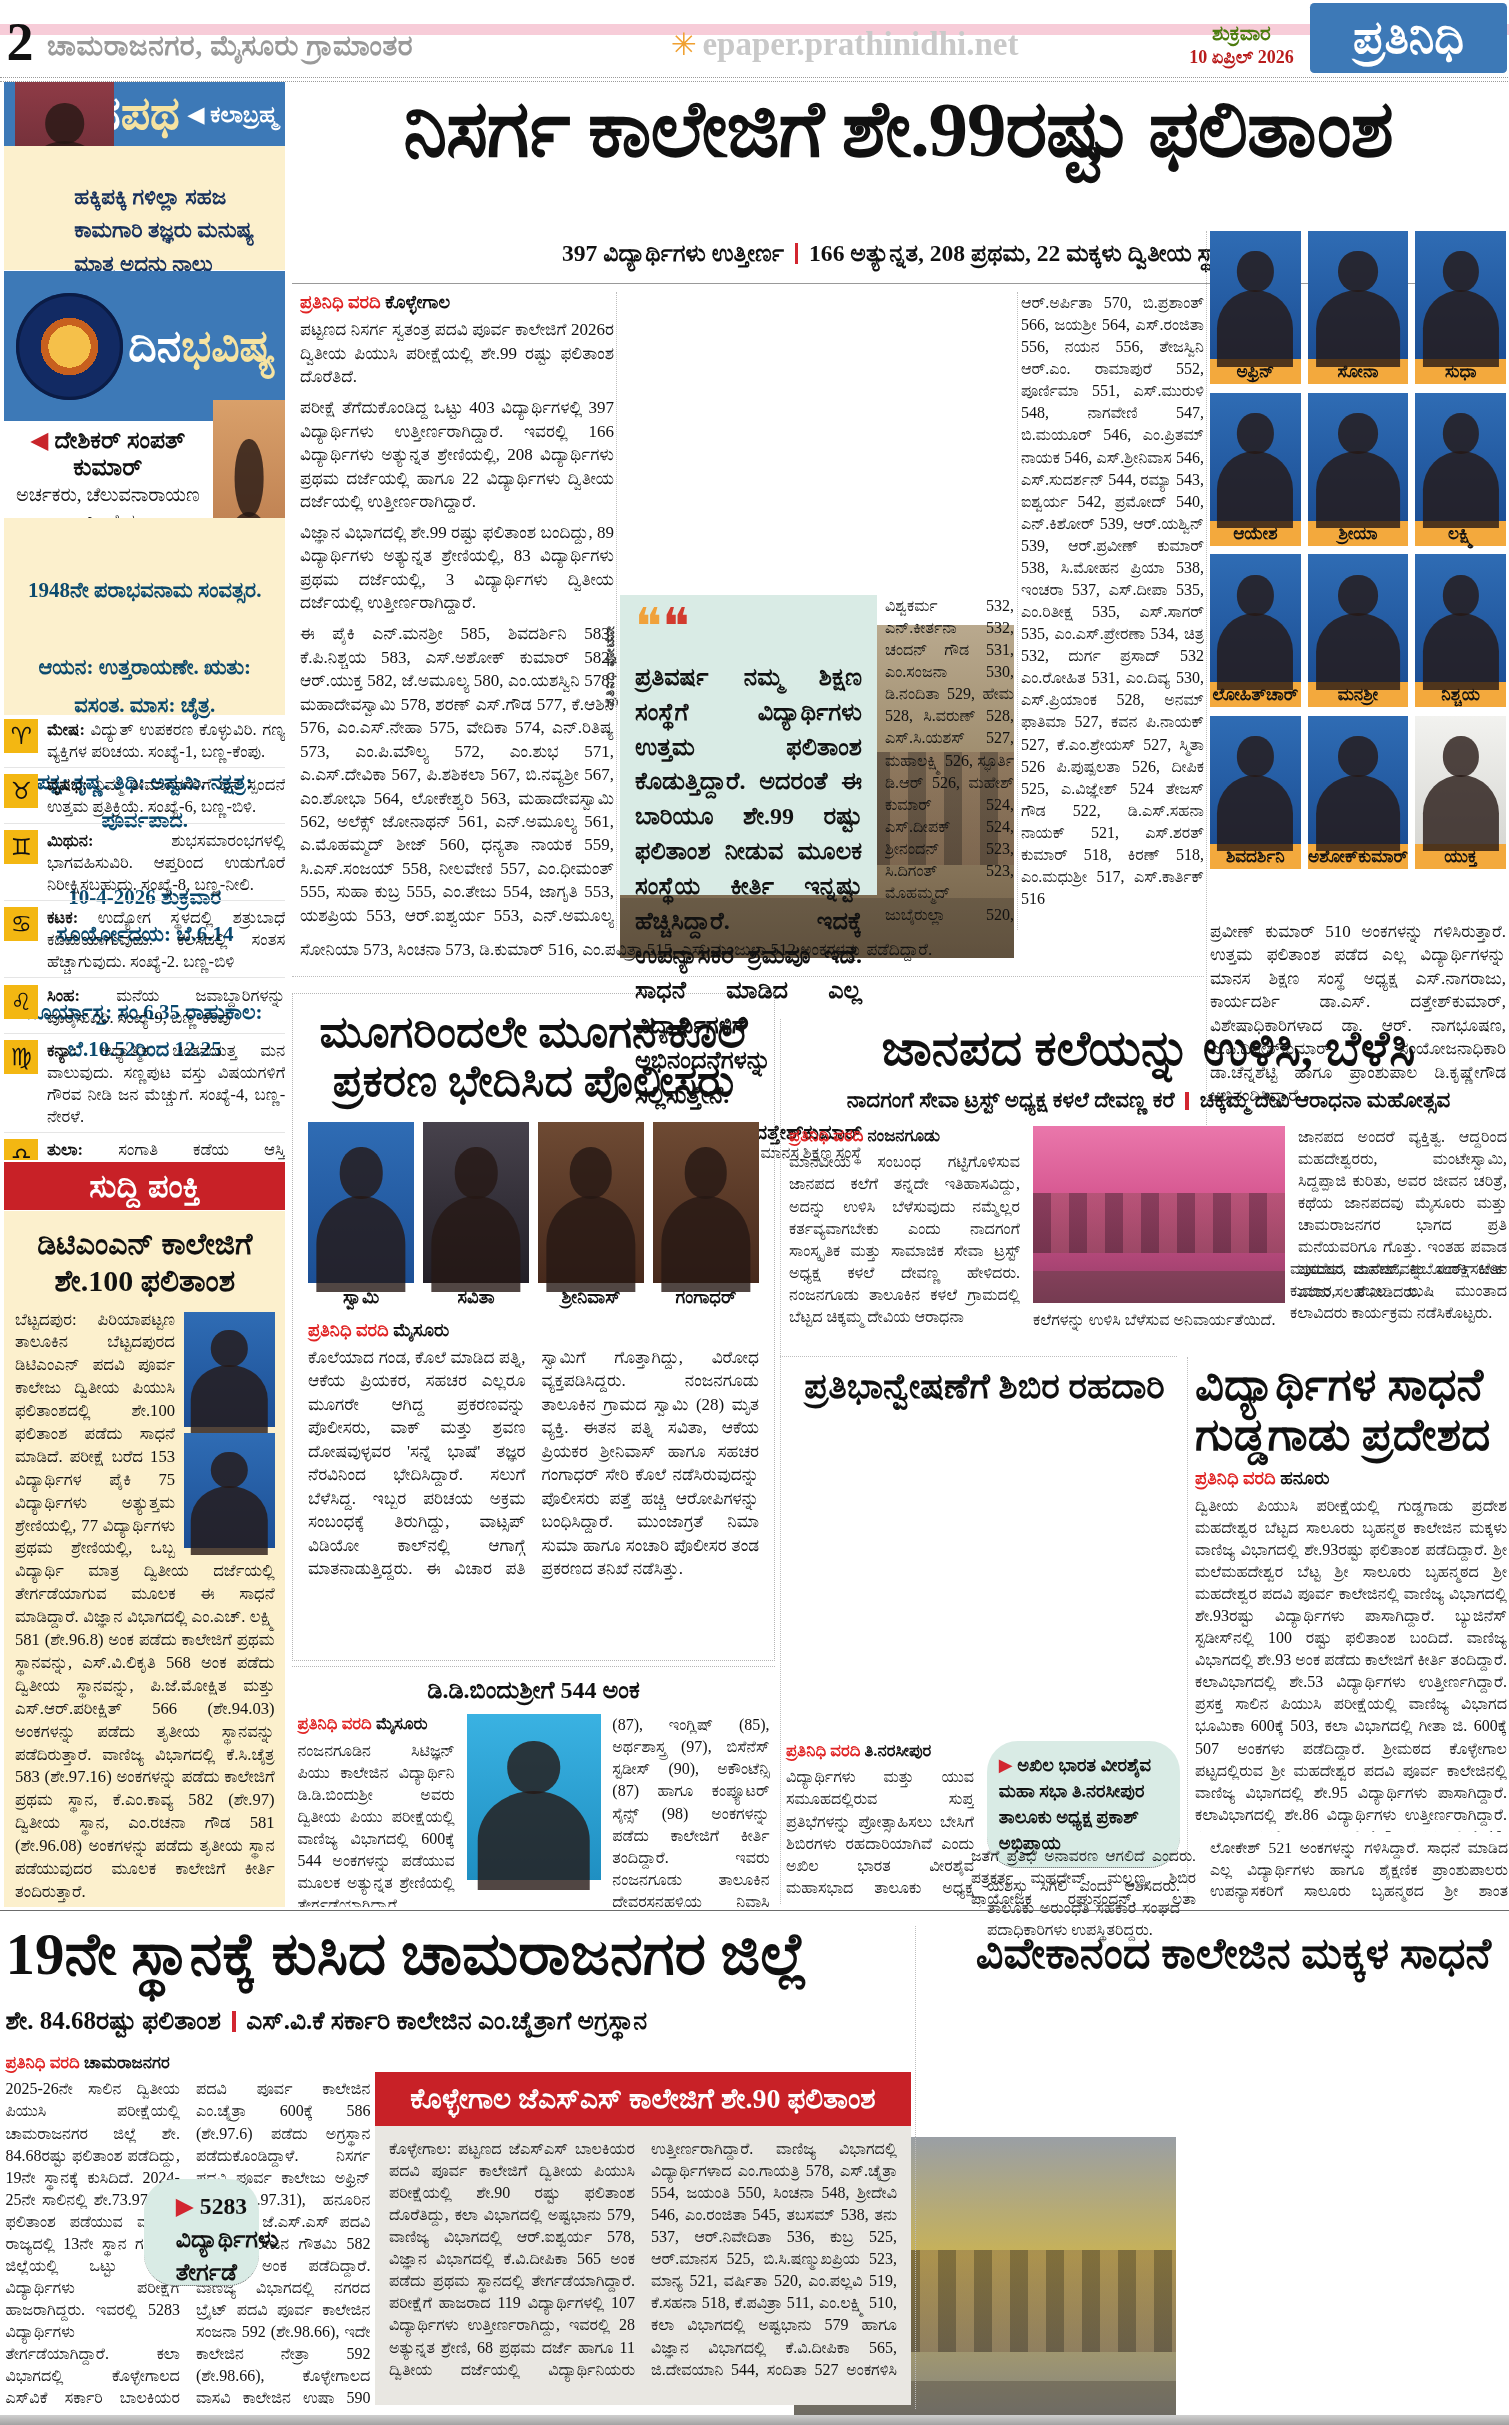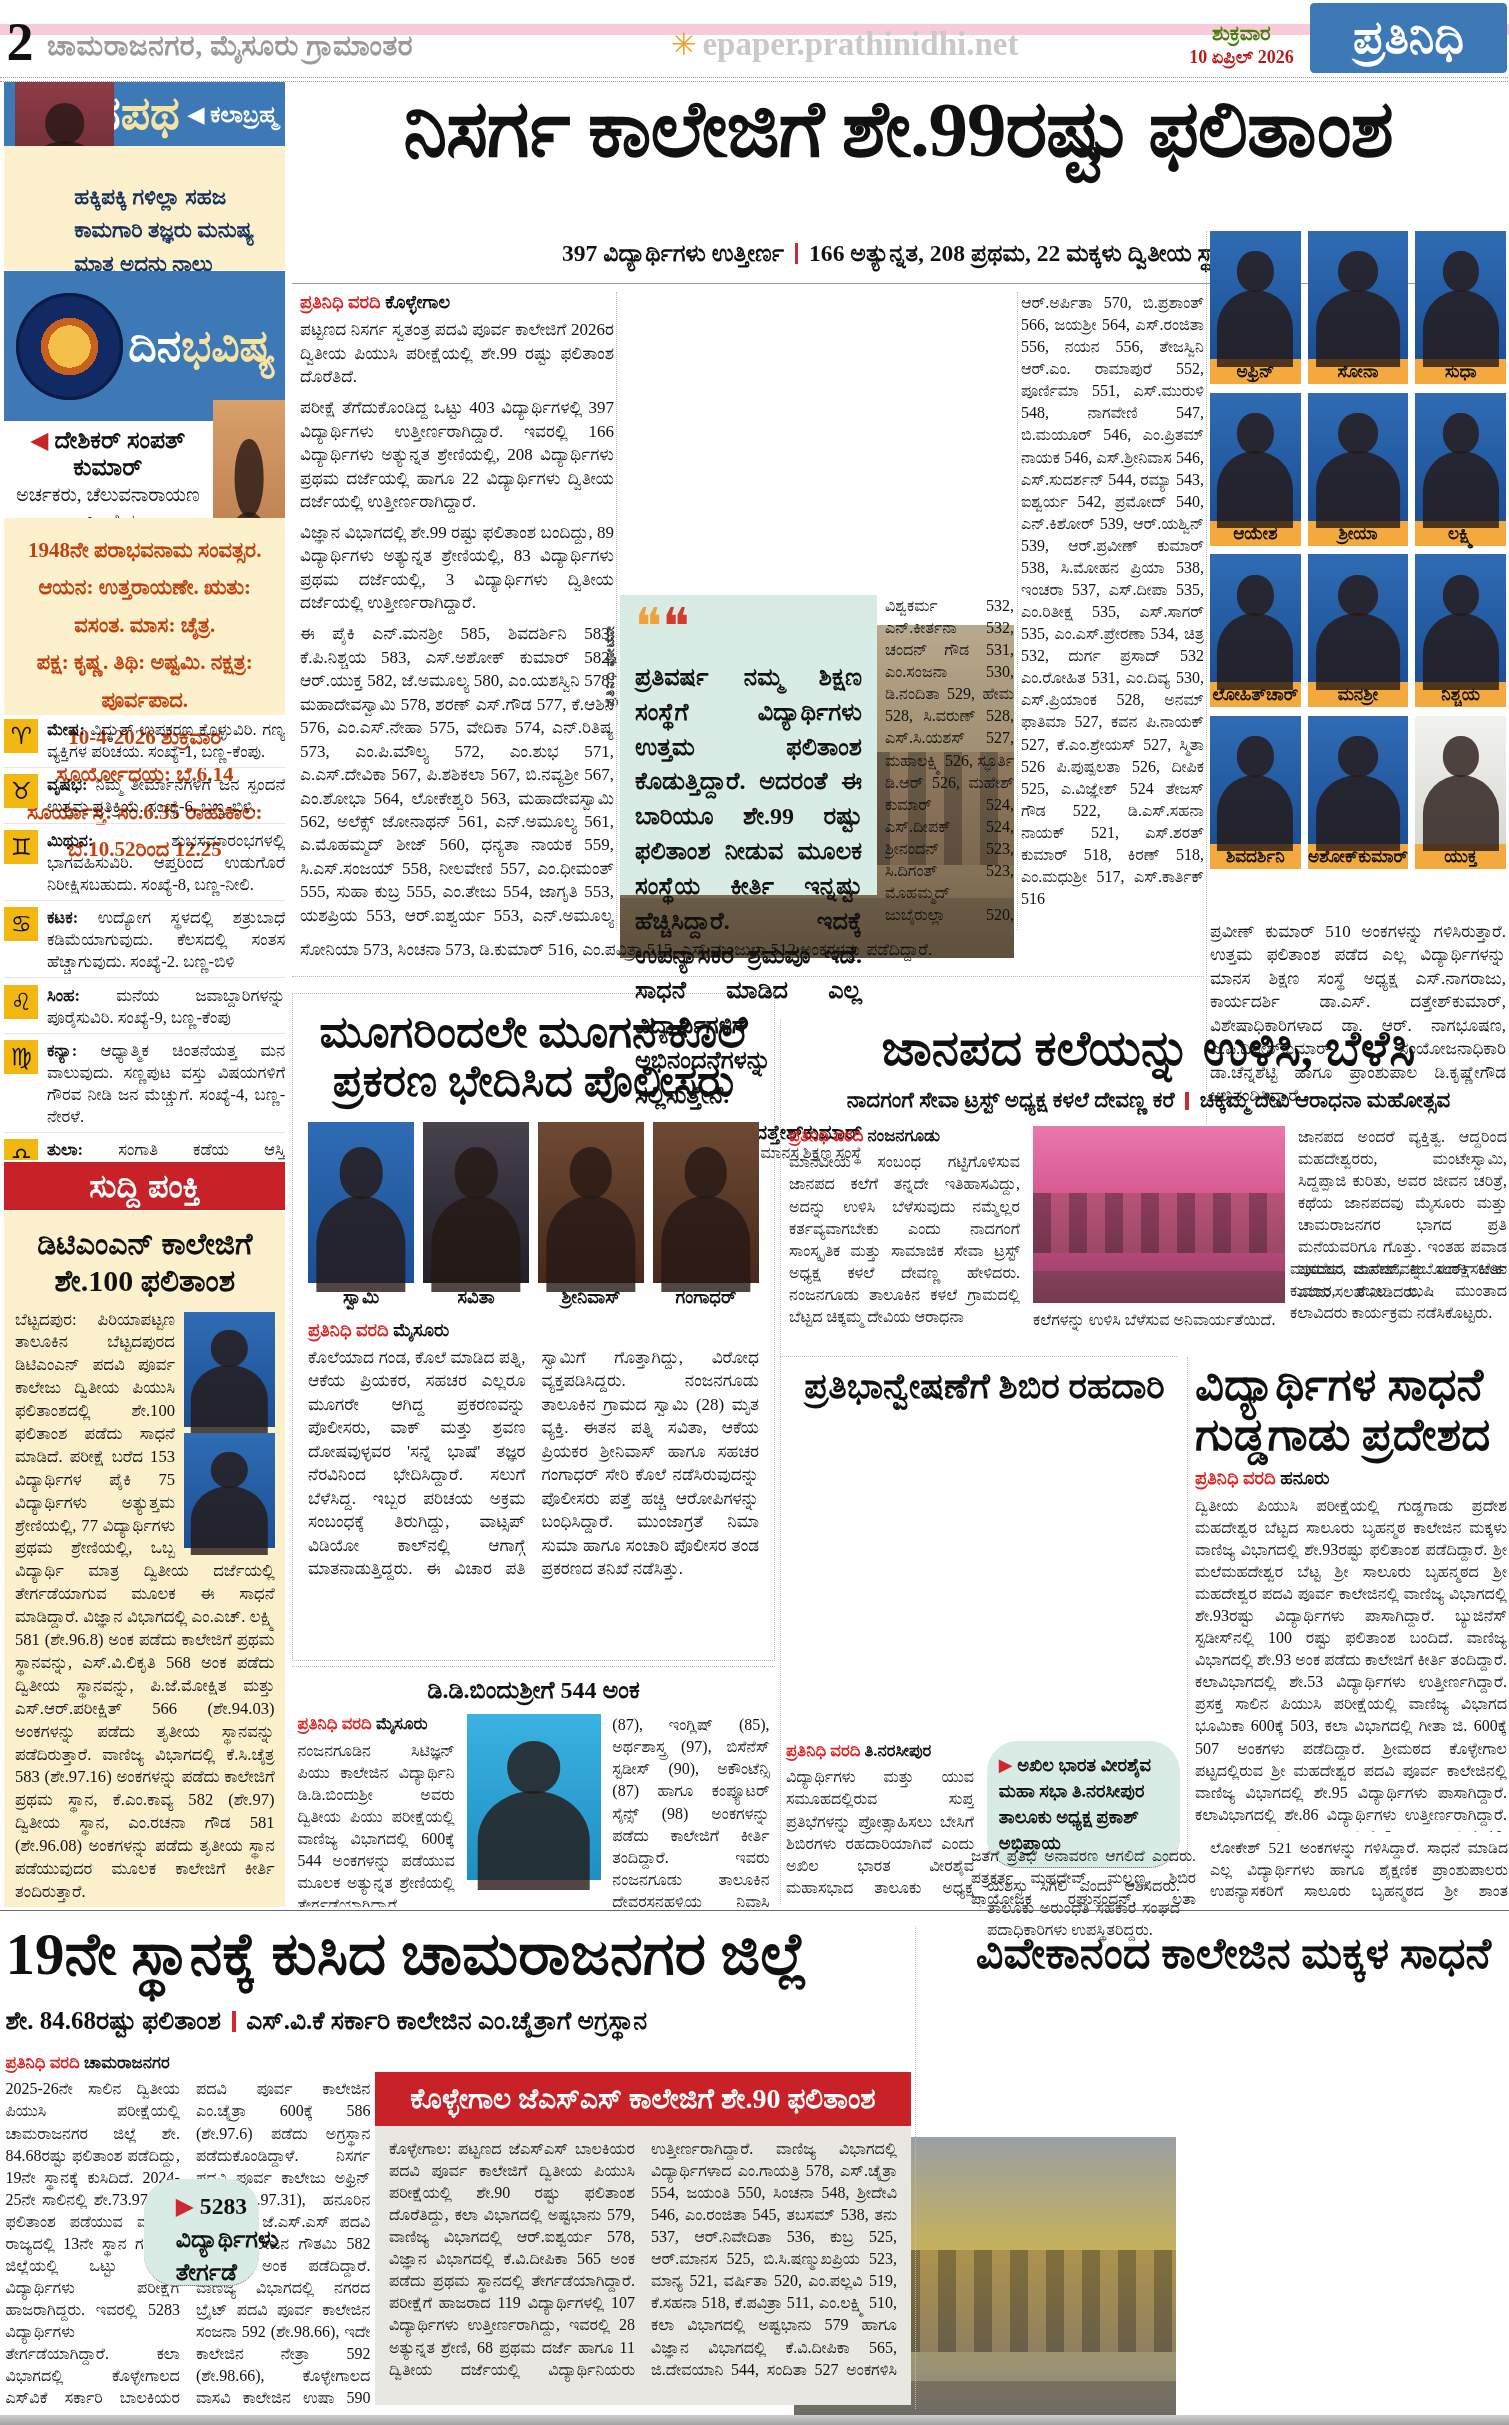--- a/index.html
+++ b/index.html
@@ -61,21 +61,21 @@
   .white-tri{color:#fff;}
   .cream{background:#fcf0cd;}
   .pada-quote{font-size:21.5px;font-weight:bold;color:#16305c;line-height:1.55;}
   .dina-title{font-size:44px;font-weight:bold;line-height:1;}
   .dina-title .t2{color:#f6e3a1;}
   .wheel{border-radius:50%;background:radial-gradient(circle at 50% 50%,#f5c04a 0 28%,#c8601e 28% 38%,#122a63 38% 78%,#0b1c45 78% 100%);
     box-shadow:0 0 0 3.2px #0b1c45 inset;}
   .author-name{font-size:23.6px;font-weight:bold;}
   .author-line{font-size:19.3px;line-height:1.4;}
   .pan-wrap{padding:14px 9.7px;text-align:center;}
-  .pan-line{font-size:21px;font-weight:bold;color:#c2410c;line-height:1.78;}
+  .pan-line{font-size:21px;font-weight:bold;color:#0c4a6e;line-height:1.78;margin-top:40px;}
   .z-row{display:flex;gap:8.6px;margin-bottom:6.4px;border-bottom:0.5px solid #e5e5e5;padding-bottom:4.3px;}
   .z-icon{flex:none;width:34px;height:34px;background:#f3b712;color:#111;font-size:23.6px;line-height:34px;text-align:center;font-family:"DejaVu Sans",sans-serif;}
   .z-text{font-size:16.6px;line-height:1.32;text-align:justify;}
   .z-name{font-weight:bold;}
   .red-banner{background:#c82127;color:#fff;text-align:center;font-weight:bold;}
   .side-h{font-size:30px;font-weight:bold;text-align:center;line-height:1.25;margin:5.4px 0 8.6px;}
   .side-photos{float:right;margin:3.2px 0 5.4px 8.6px;}
   .side-photos .ph{width:91px;height:115px;margin-bottom:6.4px;}
 
   

